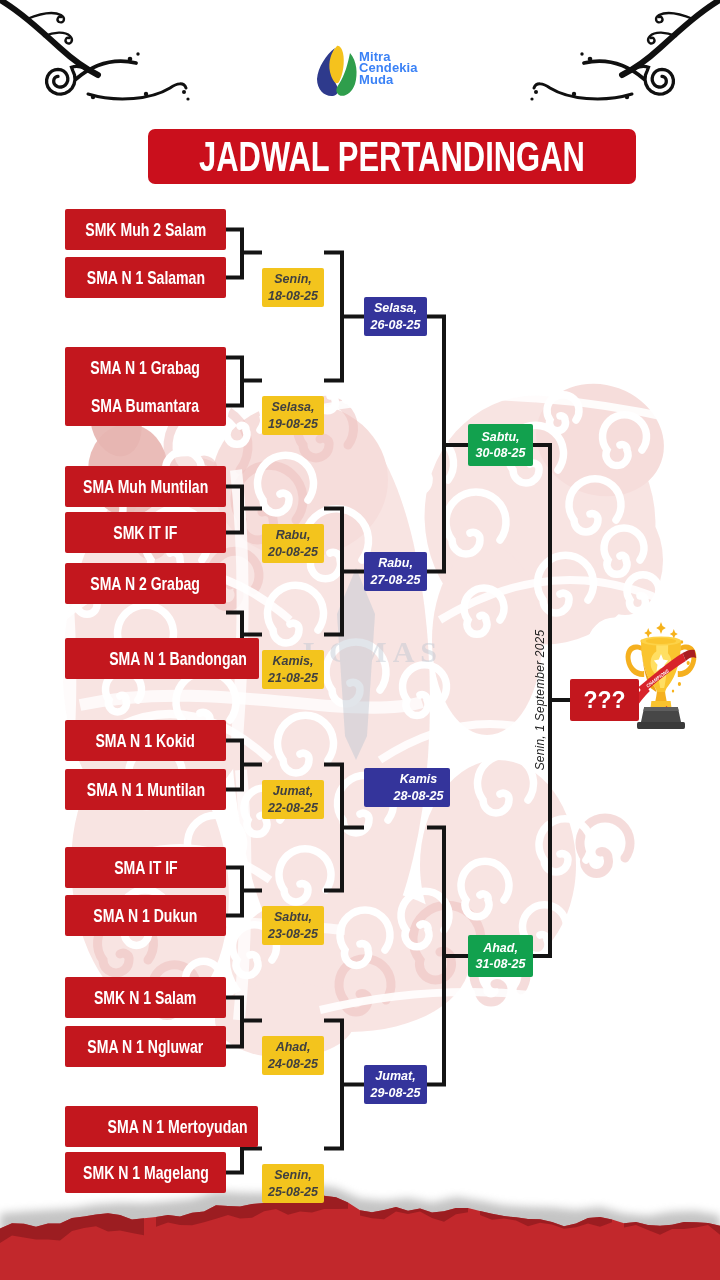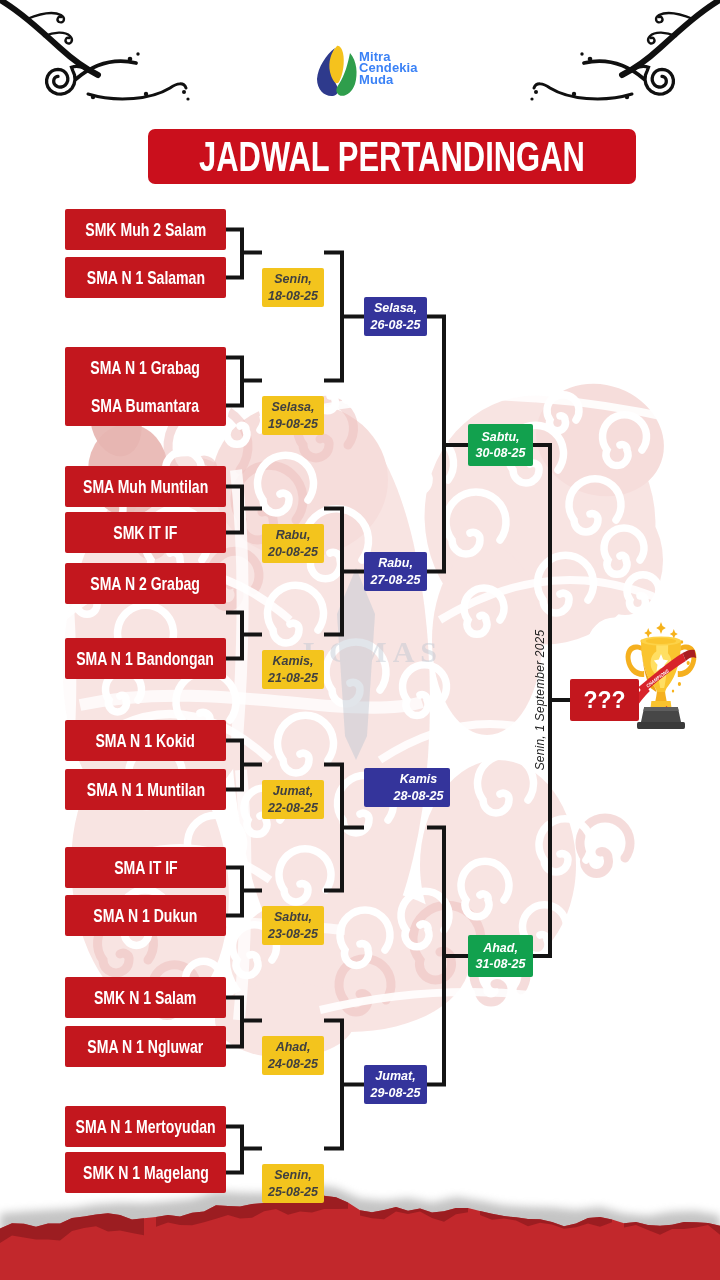--- a/index.html
+++ b/index.html
@@ -248,42 +248,42 @@
     </div>
 <div class="team" style="top:466px;">
       <span>SMA Muh Muntilan</span>
     </div>
 <div class="team" style="top:512px;">
       <span>SMK IT IF</span>
     </div>
 <div class="team" style="top:563px;">
       <span>SMA N 2 Grabag</span>
     </div>
-<div class="team" style="top:638px;">
+<div class="team" style="top:638px;padding-left:33px;">
       <span>SMA N 1 Bandongan</span>
     </div>
 <div class="team" style="top:720px;">
       <span>SMA N 1 Kokid</span>
     </div>
 <div class="team" style="top:769px;">
       <span>SMA N 1 Muntilan</span>
     </div>
 <div class="team" style="top:847px;">
       <span>SMA IT IF</span>
     </div>
 <div class="team" style="top:895px;">
       <span>SMA N 1 Dukun</span>
     </div>
 <div class="team" style="top:977px;">
       <span>SMK N 1 Salam</span>
     </div>
 <div class="team" style="top:1026px;">
       <span>SMA N 1 Ngluwar</span>
     </div>
-<div class="team" style="top:1106px;">
+<div class="team" style="top:1106px;padding-left:32px;">
       <span>SMA N 1 Mertoyudan</span>
     </div>
 <div class="team" style="top:1152px;">
       <span>SMK N 1 Magelang</span>
     </div>
 
 <div class="date yel" style="top:233px;">Senin,<br>18-08-25</div>
 <div class="date yel" style="top:361px;">Selasa,<br>19-08-25</div>
 <div class="date yel" style="top:489px;">Rabu,<br>20-08-25</div>
 <div class="date yel" style="top:615px;">Kamis,<br>21-08-25</div>

